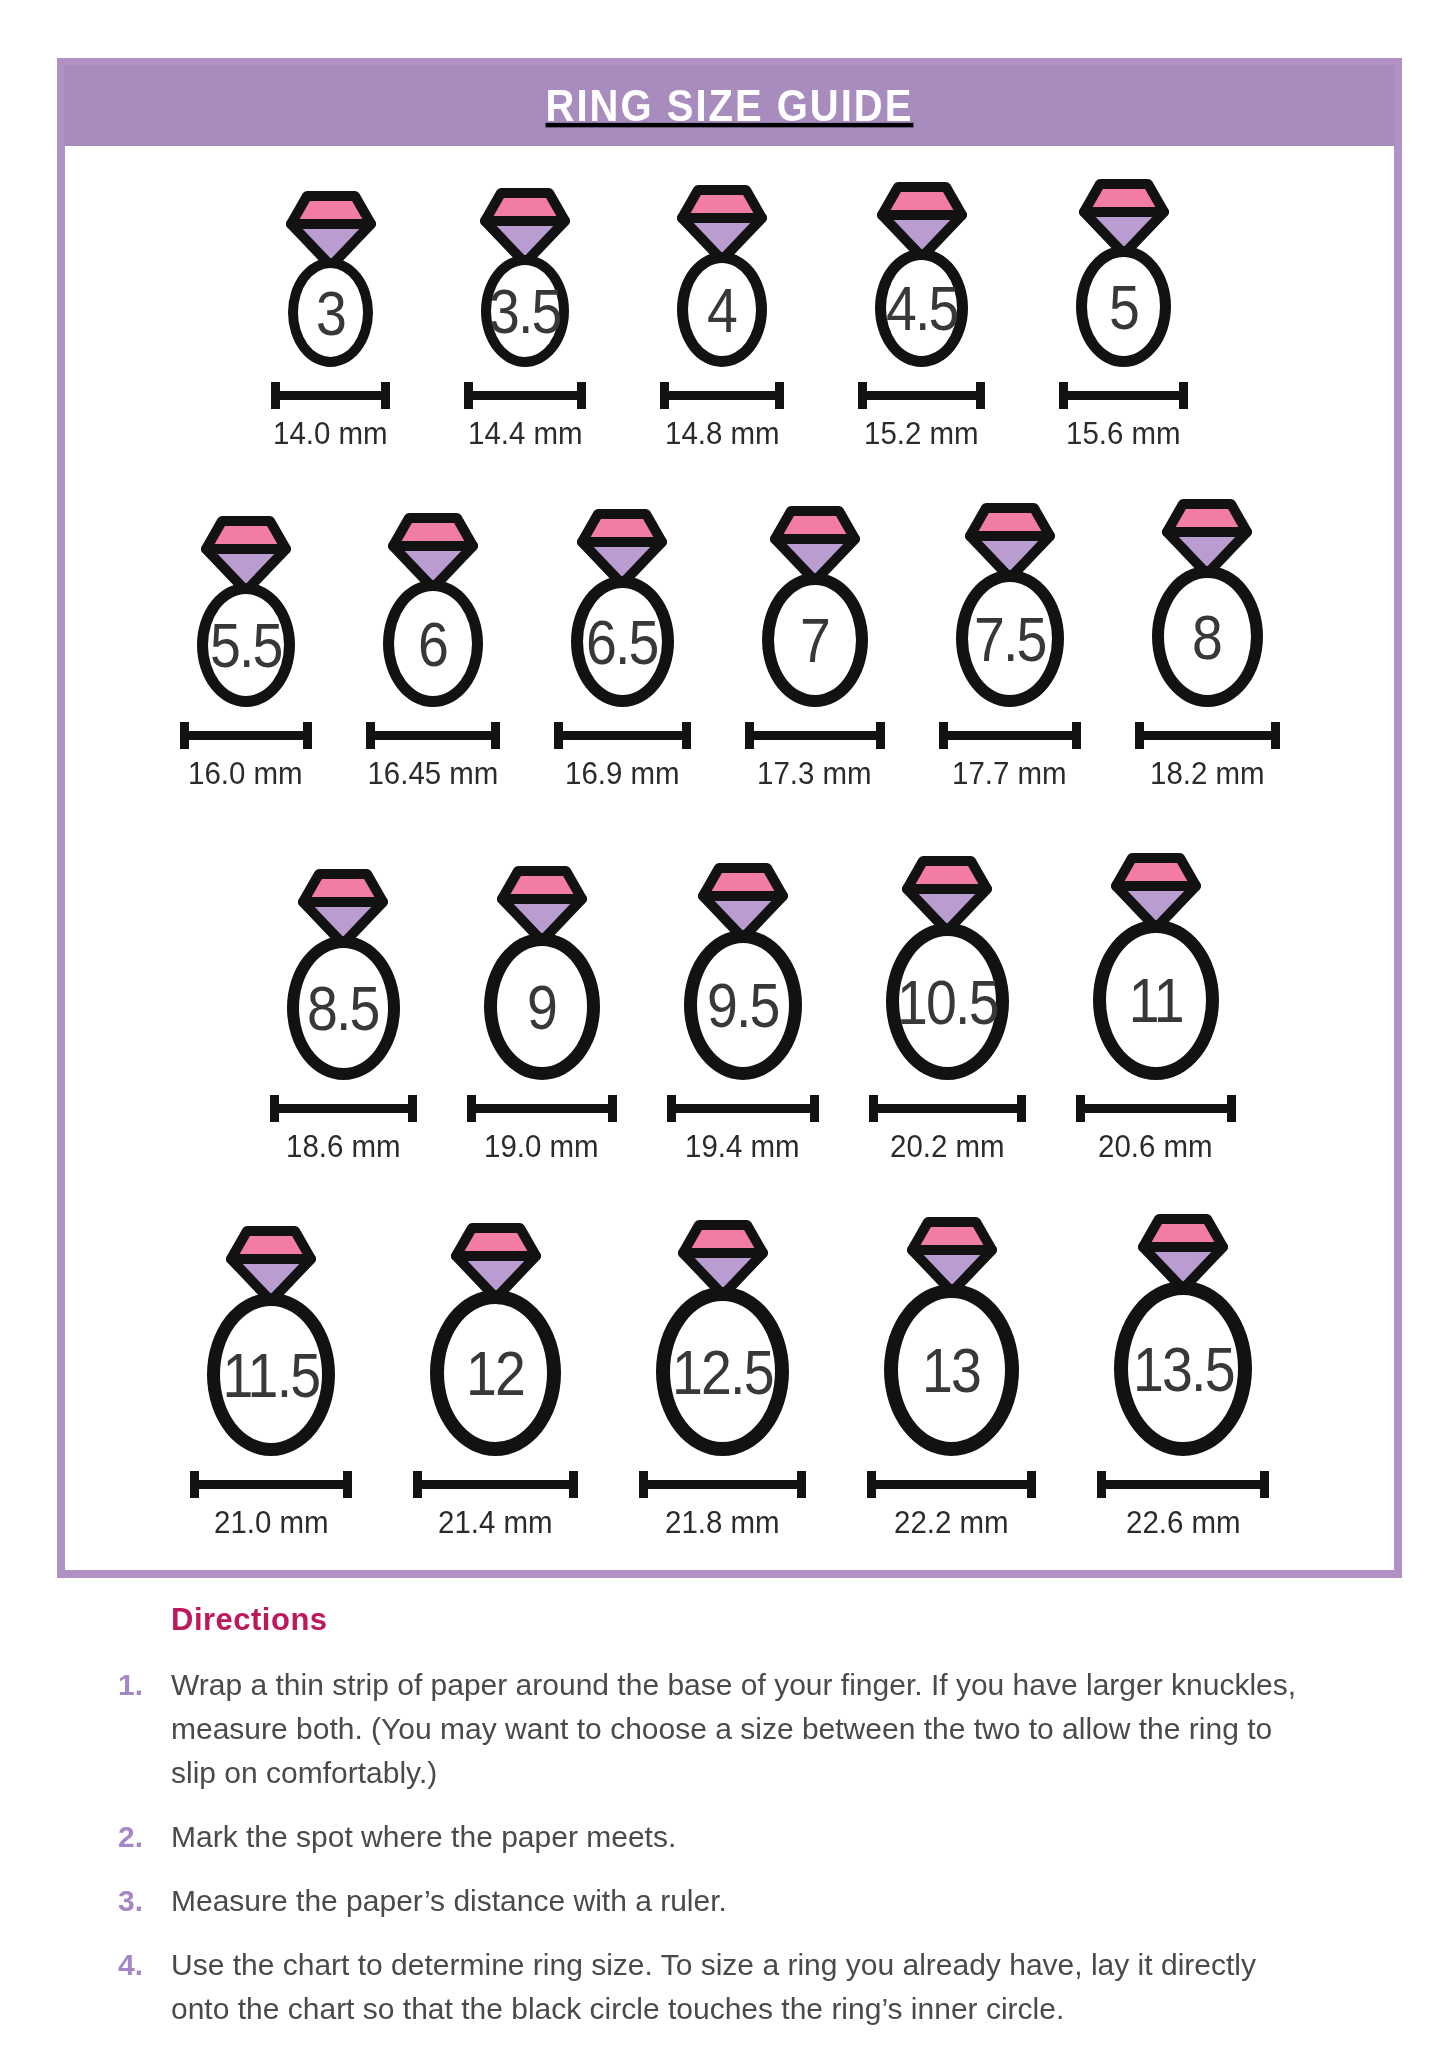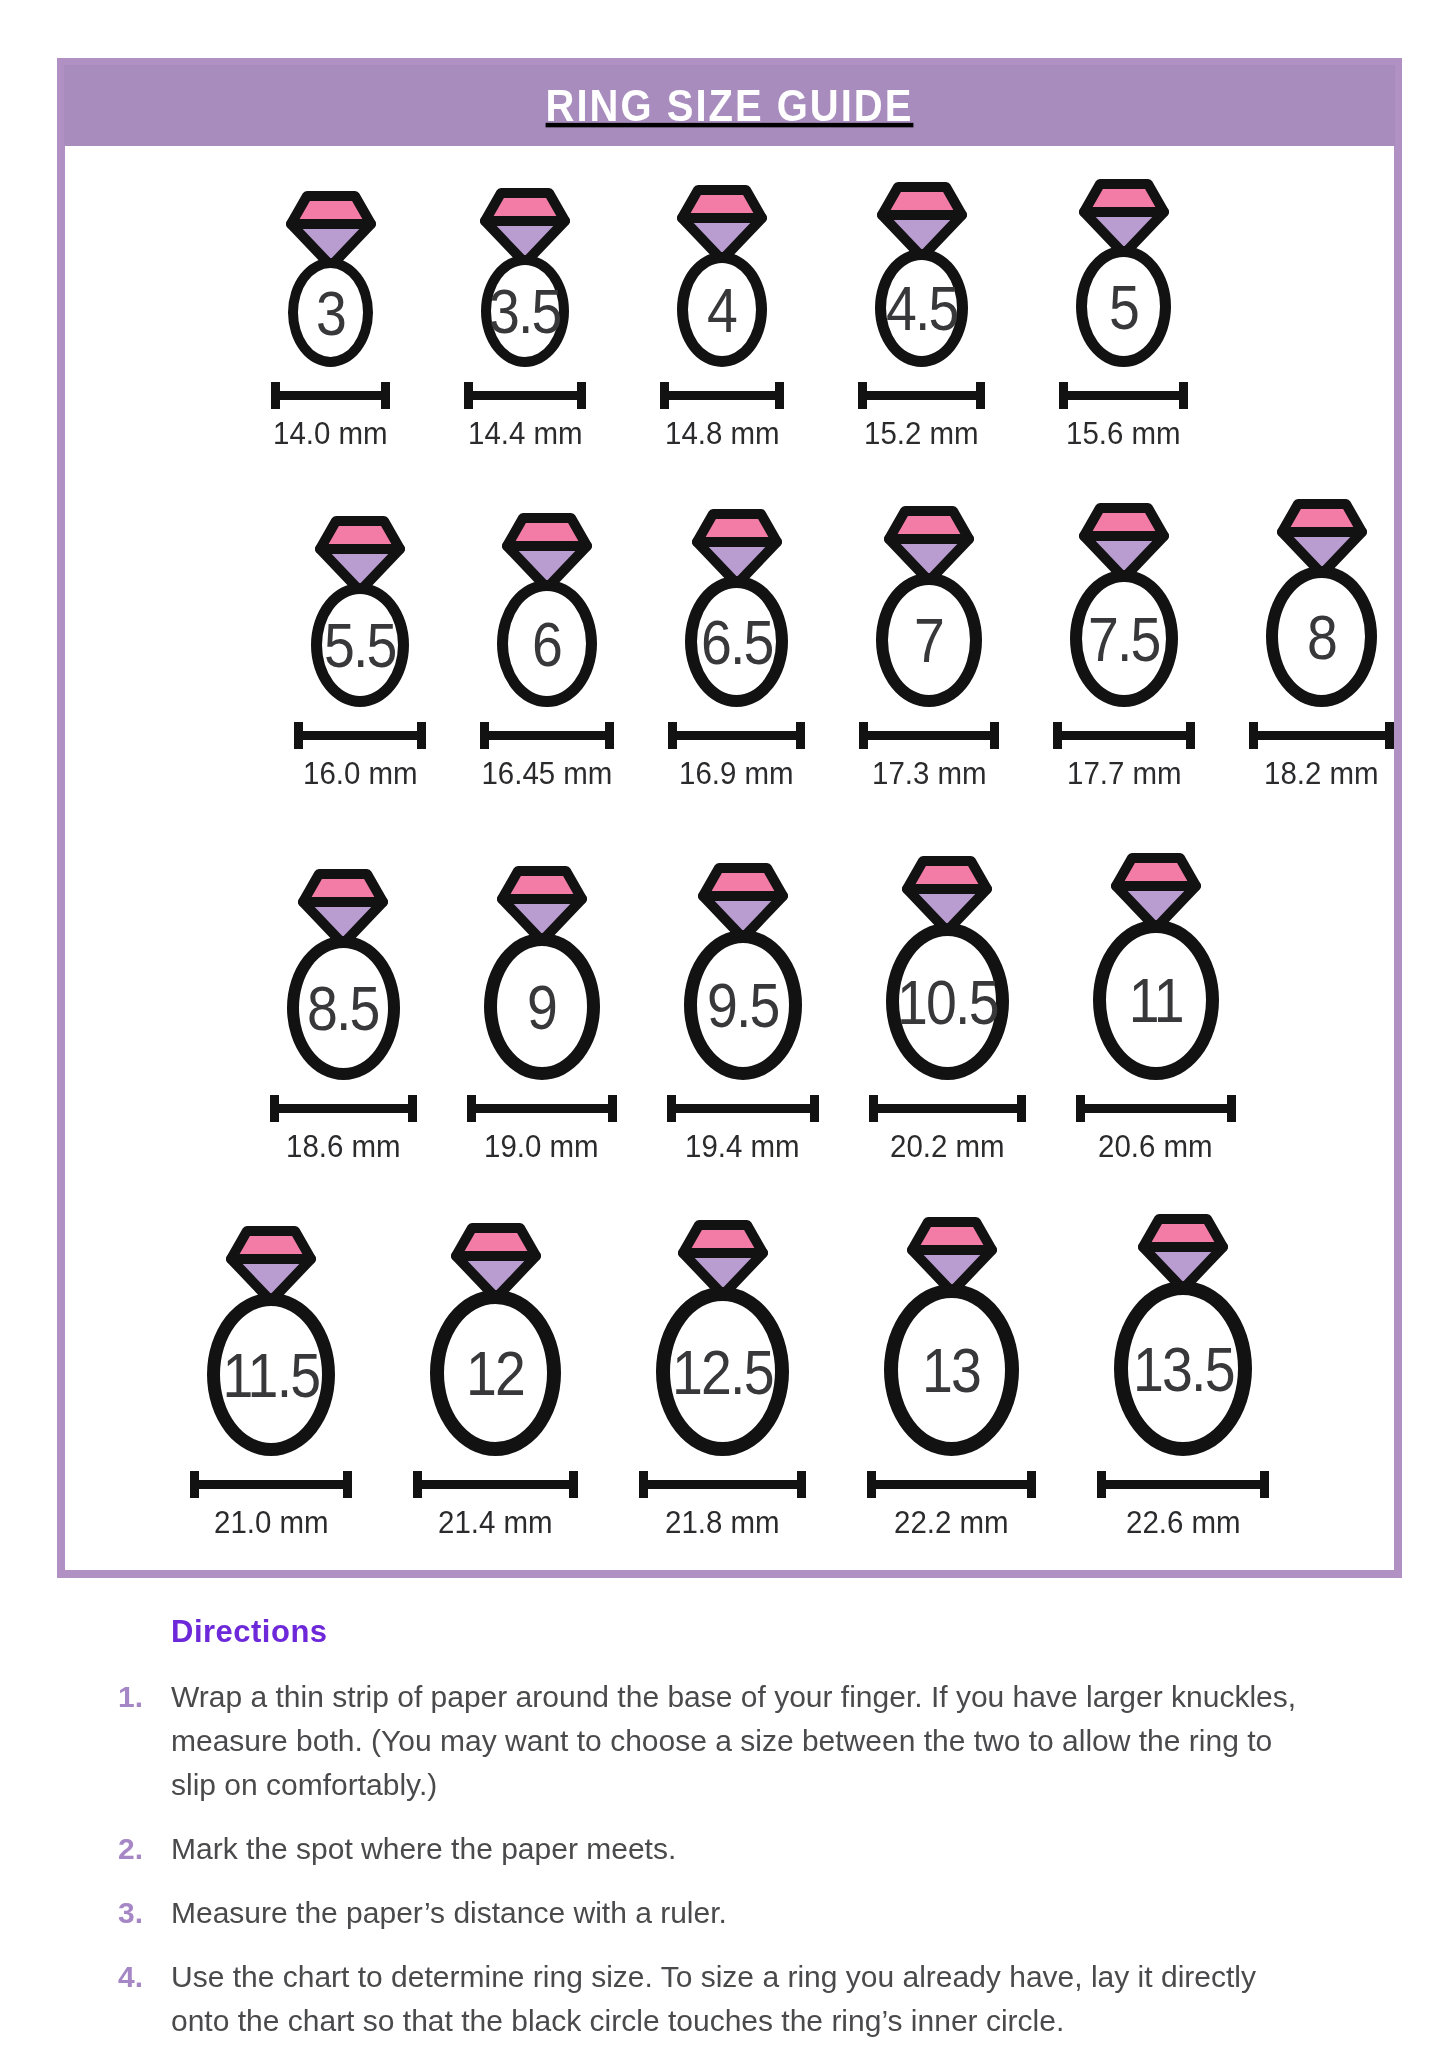--- a/index.html
+++ b/index.html
@@ -27,21 +27,21 @@
   .guide-header h1{
     margin:0;
     color:#ffffff;
     font-size:40px;font-weight:bold;letter-spacing:2px;
     transform:scaleY(1.12);
   }
   
   #rows{width:100%;}
   .ring-row{display:flex;justify-content:center;align-items:flex-end;}
   #rows .ring-row:nth-child(1){margin-top:32px;column-gap:74px;}
-  #rows .ring-row:nth-child(2){margin-top:46px;column-gap:54px;justify-content:flex-end;}
+  #rows .ring-row:nth-child(2){margin-top:46px;column-gap:54px;}
   #rows .ring-row:nth-child(3){margin-top:60px;column-gap:50px;padding-left:46px;}
   #rows .ring-row:nth-child(4){margin-top:48px;column-gap:61px;}
   .ring-unit{
     display:flex;flex-direction:column;align-items:center;
     width:var(--bw);
   }
   .diamond{display:block;margin-bottom:-14px;z-index:1;}
   .diamond polygon{stroke:#121212;stroke-width:10;stroke-linejoin:round;}
   .band{
     box-sizing:border-box;
@@ -80,23 +80,23 @@
     white-space:nowrap;
     transform:scaleX(0.95);
     transform-origin:center;
   }
   
   .directions{
     position:absolute;left:118px;top:1602px;width:1250px;
     color:#4A4A4C;
   }
   .directions h2{
-    margin:12px 0 0 53px;
+    margin:0 0 0 53px;
     font-size:31px;font-weight:bold;
-    color:#6d28d9;
+    color:#be185d;
     letter-spacing:0.5px;
   }
   #steps{margin-top:25px;display:flex;flex-direction:column;row-gap:20px;}
   .step{display:flex;font-size:30px;line-height:44px;}
   .step-num{
     width:53px;flex-shrink:0;
     font-weight:bold;color:#A687C5;
   }
   .step-text{margin:0;max-width:1138px;}
 </style>

